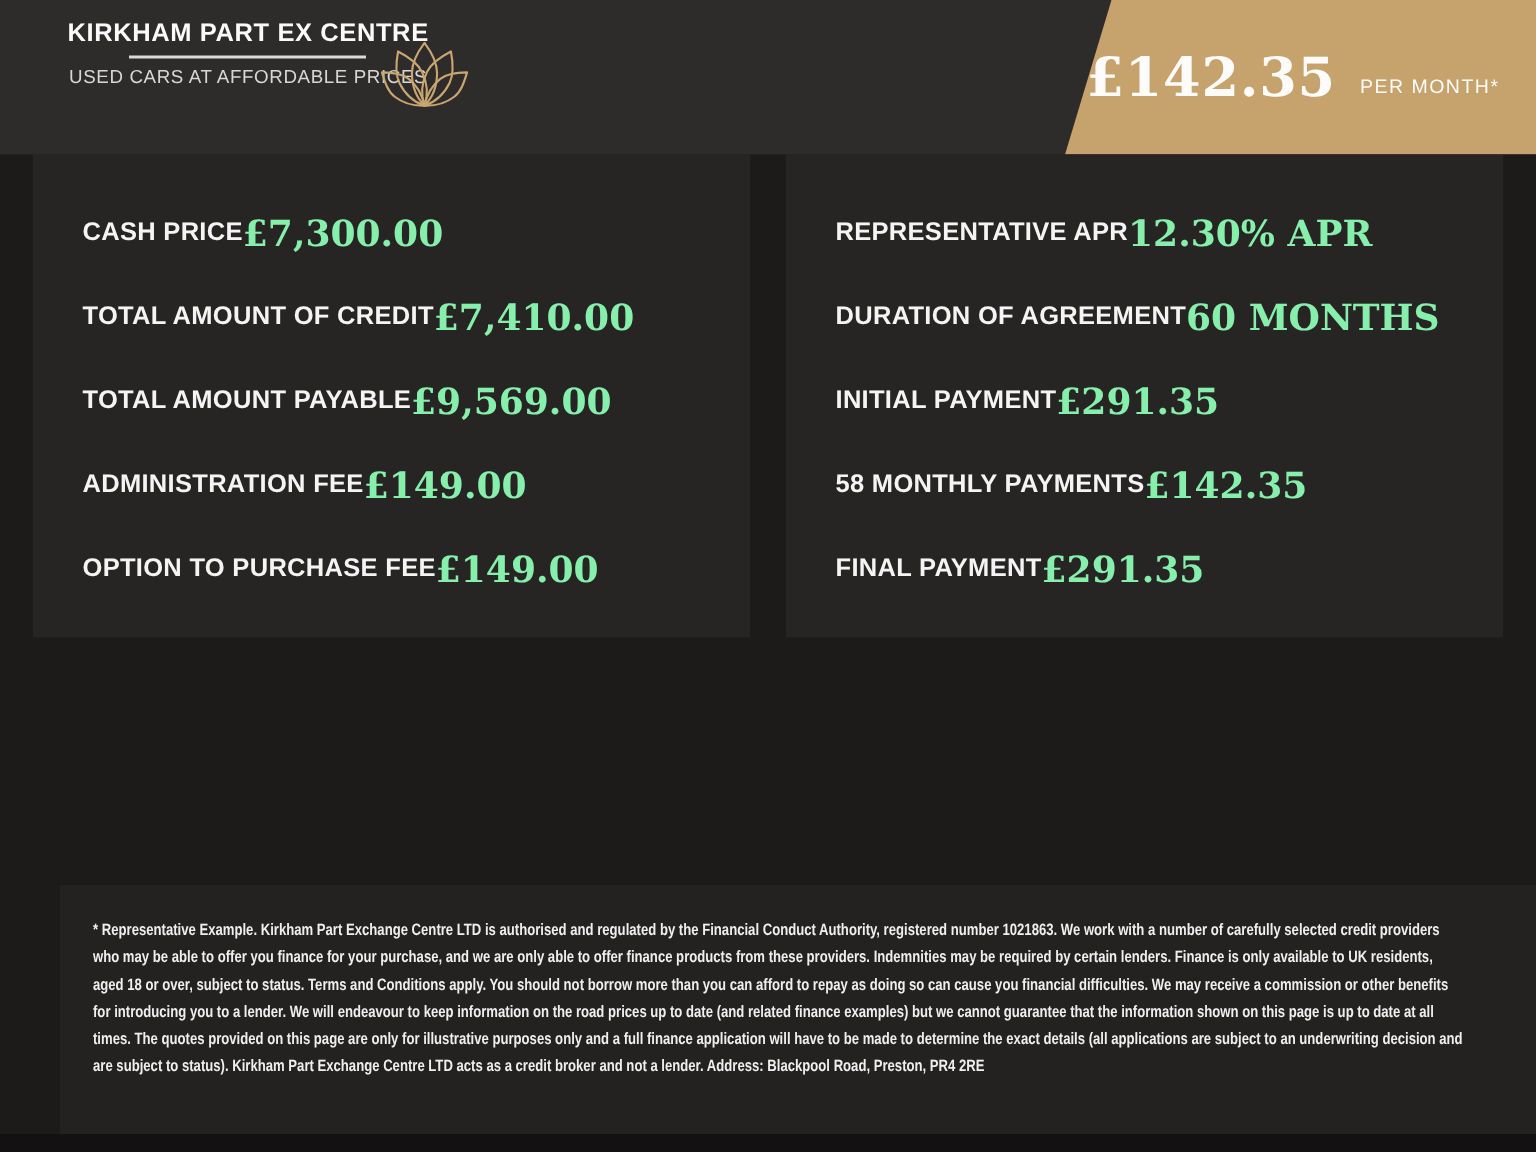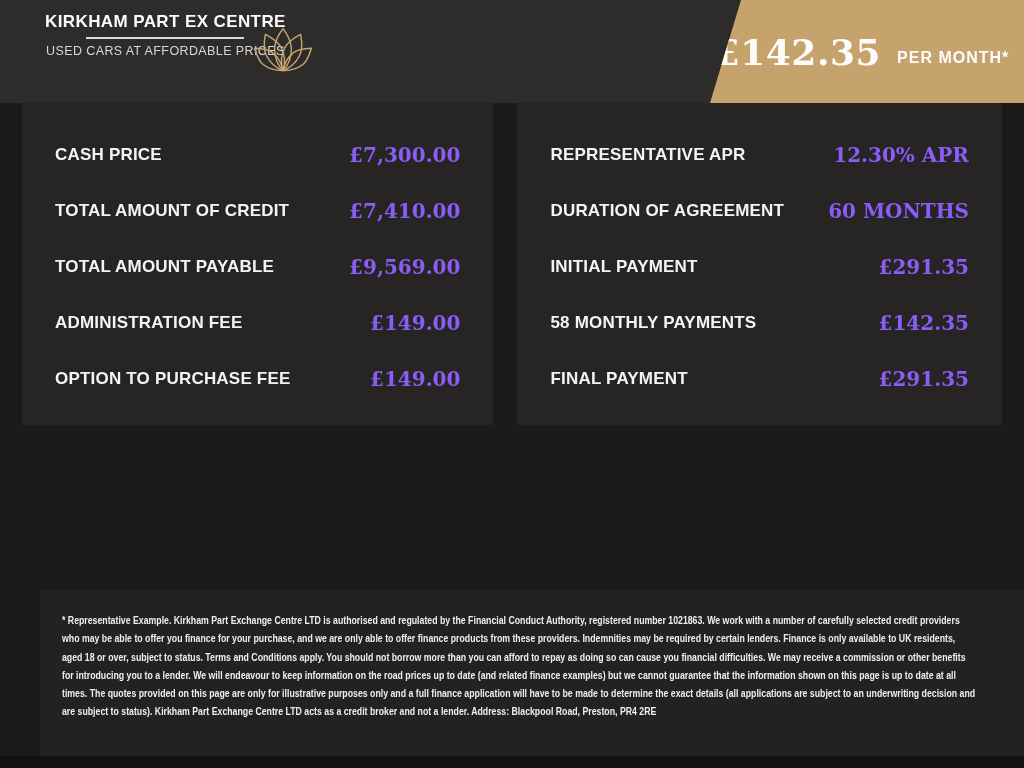--- a/index.html
+++ b/index.html
@@ -10,30 +10,30 @@
   .logo { position:absolute; left:45px; top:12px; text-align:center; }
   .logo-title { color:#fbfafa; font-size:17px; font-weight:bold; letter-spacing:.4px; white-space:nowrap; }
   .logo-divider { height:2px; background:#dcdad8; width:158px; margin:5px auto 5px; }
   .logo-subtitle { color:#d9d7d5; font-size:12.5px; letter-spacing:.4px; white-space:nowrap; }
   .lotus { position:absolute; left:247px; top:19px; }
 
   .price-banner { position:absolute; right:0; top:0; width:324px; height:103px; background:#c6a26c;
     clip-path:polygon(41px 0, 100% 0, 100% 100%, 10px 100%);
     display:flex; align-items:center; justify-content:center; gap:16px; }
   .price-amount { font-family:"DejaVu Serif",serif; font-size:36px; font-weight:bold; color:#fdfcfb; letter-spacing:.5px; }
-  .price-period { font-size:16px; font-weight:bold; color:#fdfcfb; letter-spacing:1px; margin-top:12px; }
+  .price-period { font-size:13px; font-weight:normal; color:#fdfcfb; letter-spacing:1px; margin-top:12px; }
 
   
   .main { height:487px; padding:0 22px; }
   .page-title { color:#f7f6f6; font-size:21px; font-weight:bold; letter-spacing:.3px; padding:34px 3px 0; margin-bottom:31px; }
   .panels { display:flex; gap:24px; }
   .panel { flex:1; background:#272424; padding:24px 33px 18px; }
-  .frow { height:56px; display:flex; justify-content:space-between; align-items:center;gap:44px; }
+  .frow { height:56px; display:flex; justify-content:flex-start; align-items:center; }
   .frow-label { color:#f5f4f4; font-size:17px; font-weight:bold; letter-spacing:.2px; white-space:nowrap; }
-  .frow-value { color:#8b5cf6; font-size:20px; font-weight:bold; font-family:"DejaVu Serif",serif; white-space:nowrap; }
+  .frow-value { color:#86efac; font-size:24px; font-weight:bold; font-family:"DejaVu Serif",serif; white-space:nowrap; }
 
   
   .footer { height:166px; background:#242121; padding:21px 22px 0; overflow:hidden;margin-left:40px; }
   .disclaimer { color:#f0efef; font-size:11px; font-weight:bold; line-height:18.3px;
     width:1150px; transform:scaleX(0.795); transform-origin:left top; }
   .bottom-bar { height:12px; background:#131111; }
 </style>
 </head>
 <body>
 

